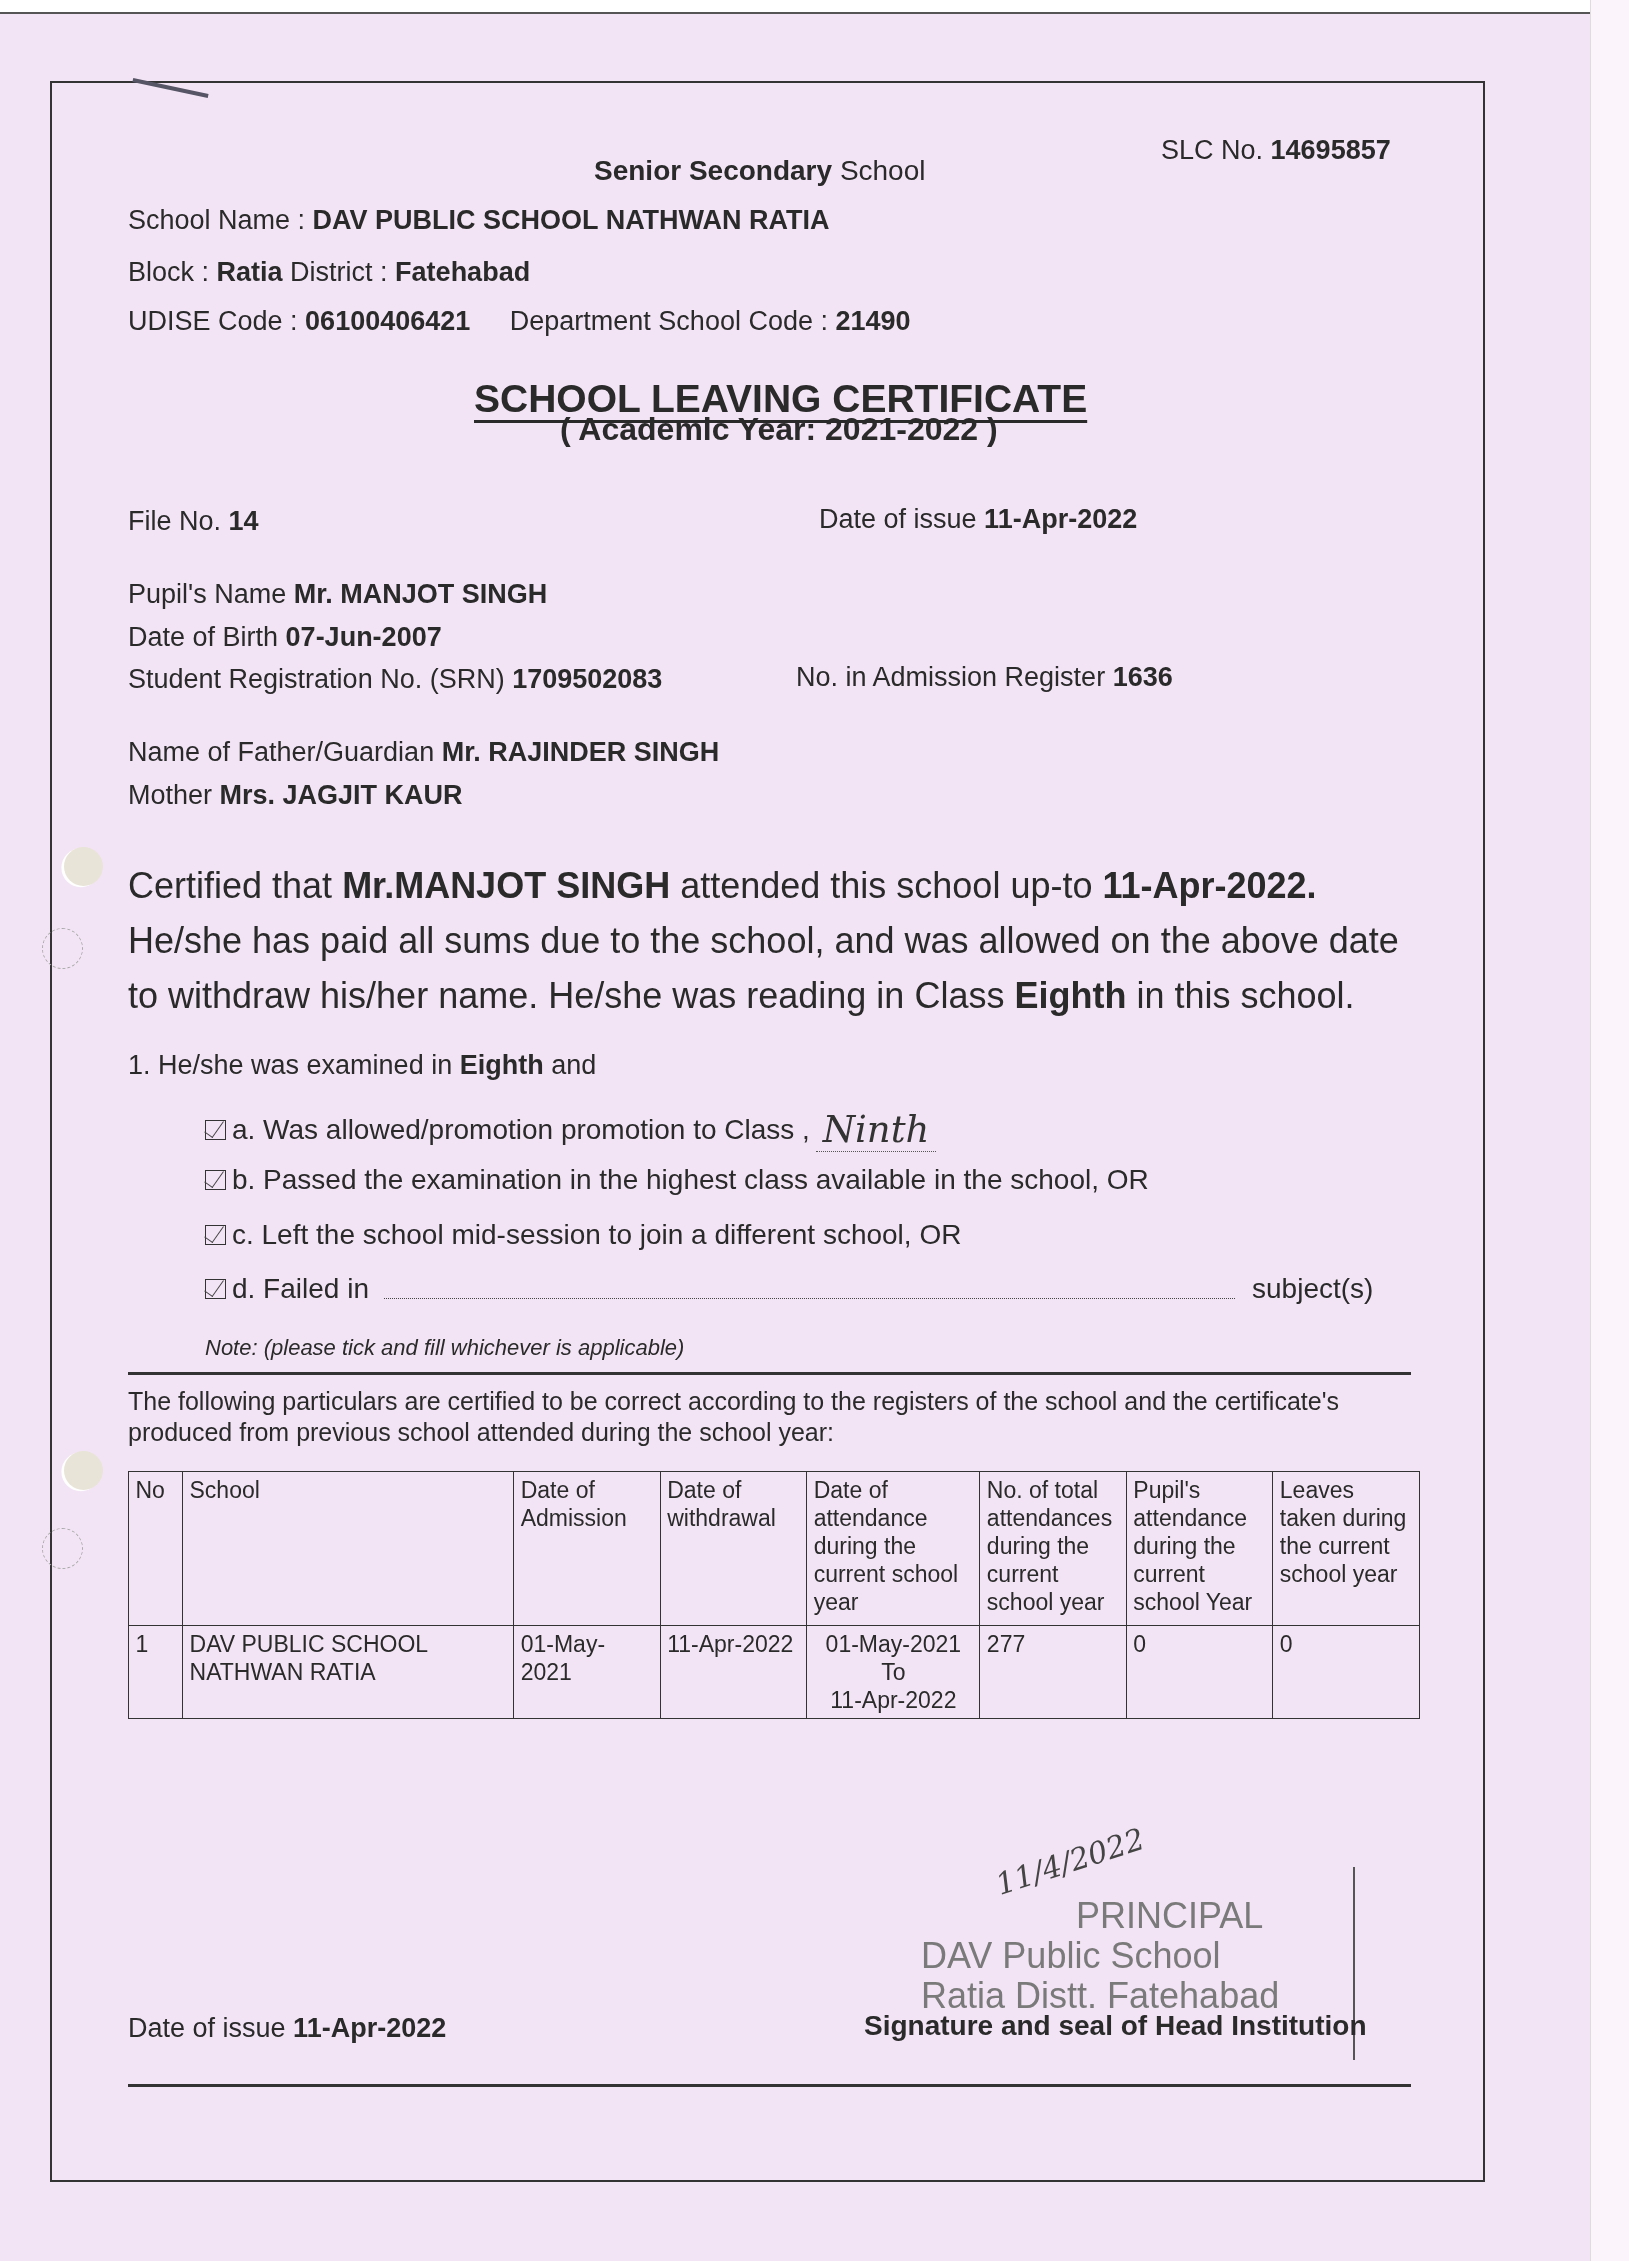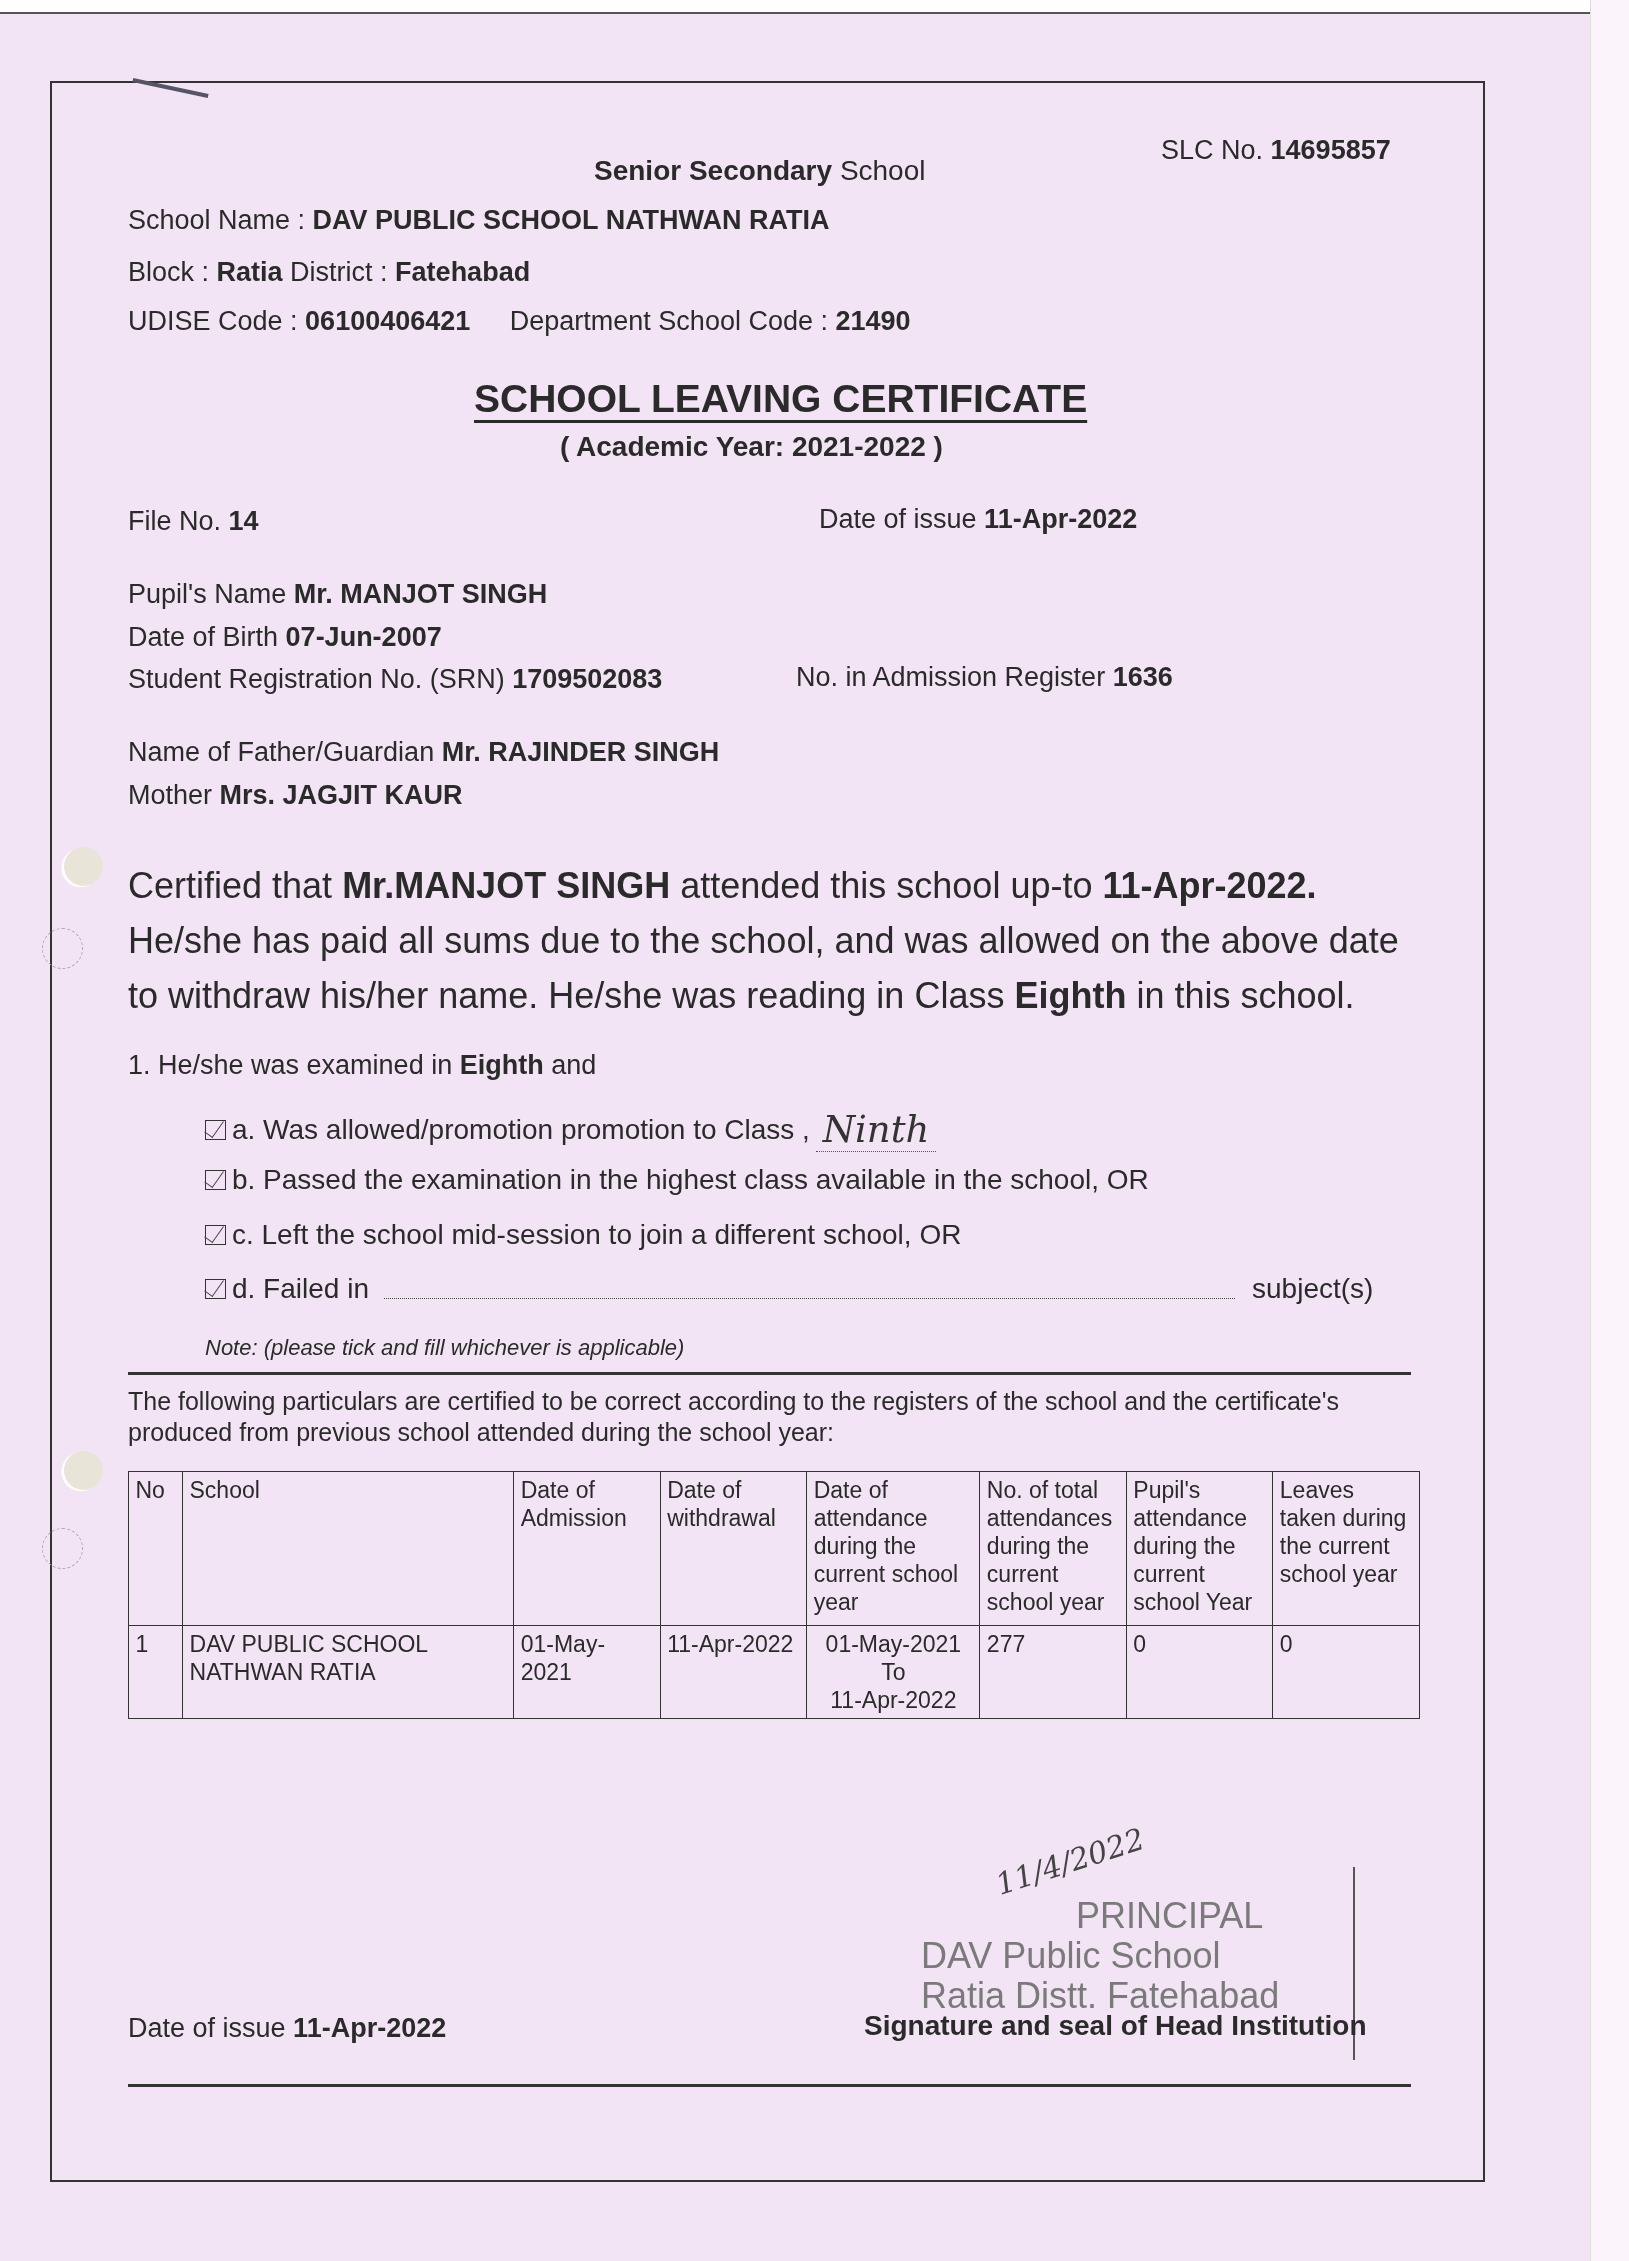--- a/index.html
+++ b/index.html
@@ -18,21 +18,21 @@
   .abs { position:absolute; white-space:nowrap; }
   .t40 { font-size:27px; }
   .t44 { font-size:28px; }
   b { font-weight:bold; }
   .slc { left:1161px; top:95px;margin-top:40px; }
   .school-type { left:594px; top:155px; }
   .school-name { left:128px; top:205px; }
   .block { left:128px; top:257px; }
   .udise { left:128px; top:306px; }
   .title { left:474px; top:377px; font-size:39px; font-weight:bold; text-decoration:underline; text-underline-offset:7.7px; text-decoration-thickness:3.2px; }
-  .acad { left:560px; top:431px; font-size:28px; font-weight:bold; }
+  .acad { left:560px; top:411px; font-size:32px; font-weight:bold; }
   .file-no { left:128px; top:506px; }
   .issue-top { left:819px; top:504px; }
   .pupil { left:128px; top:579px; }
   .dob { left:128px; top:622px; }
   .srn { left:128px; top:664px; }
   .adm { left:796px; top:662px; }
   .father { left:128px; top:737px; }
   .mother { left:128px; top:780px; }
   .para { left:128px; top:858px; width:1290px; white-space:normal; line-height:55px; font-size:36px; }
   .exam { left:128px; top:1050px; }

